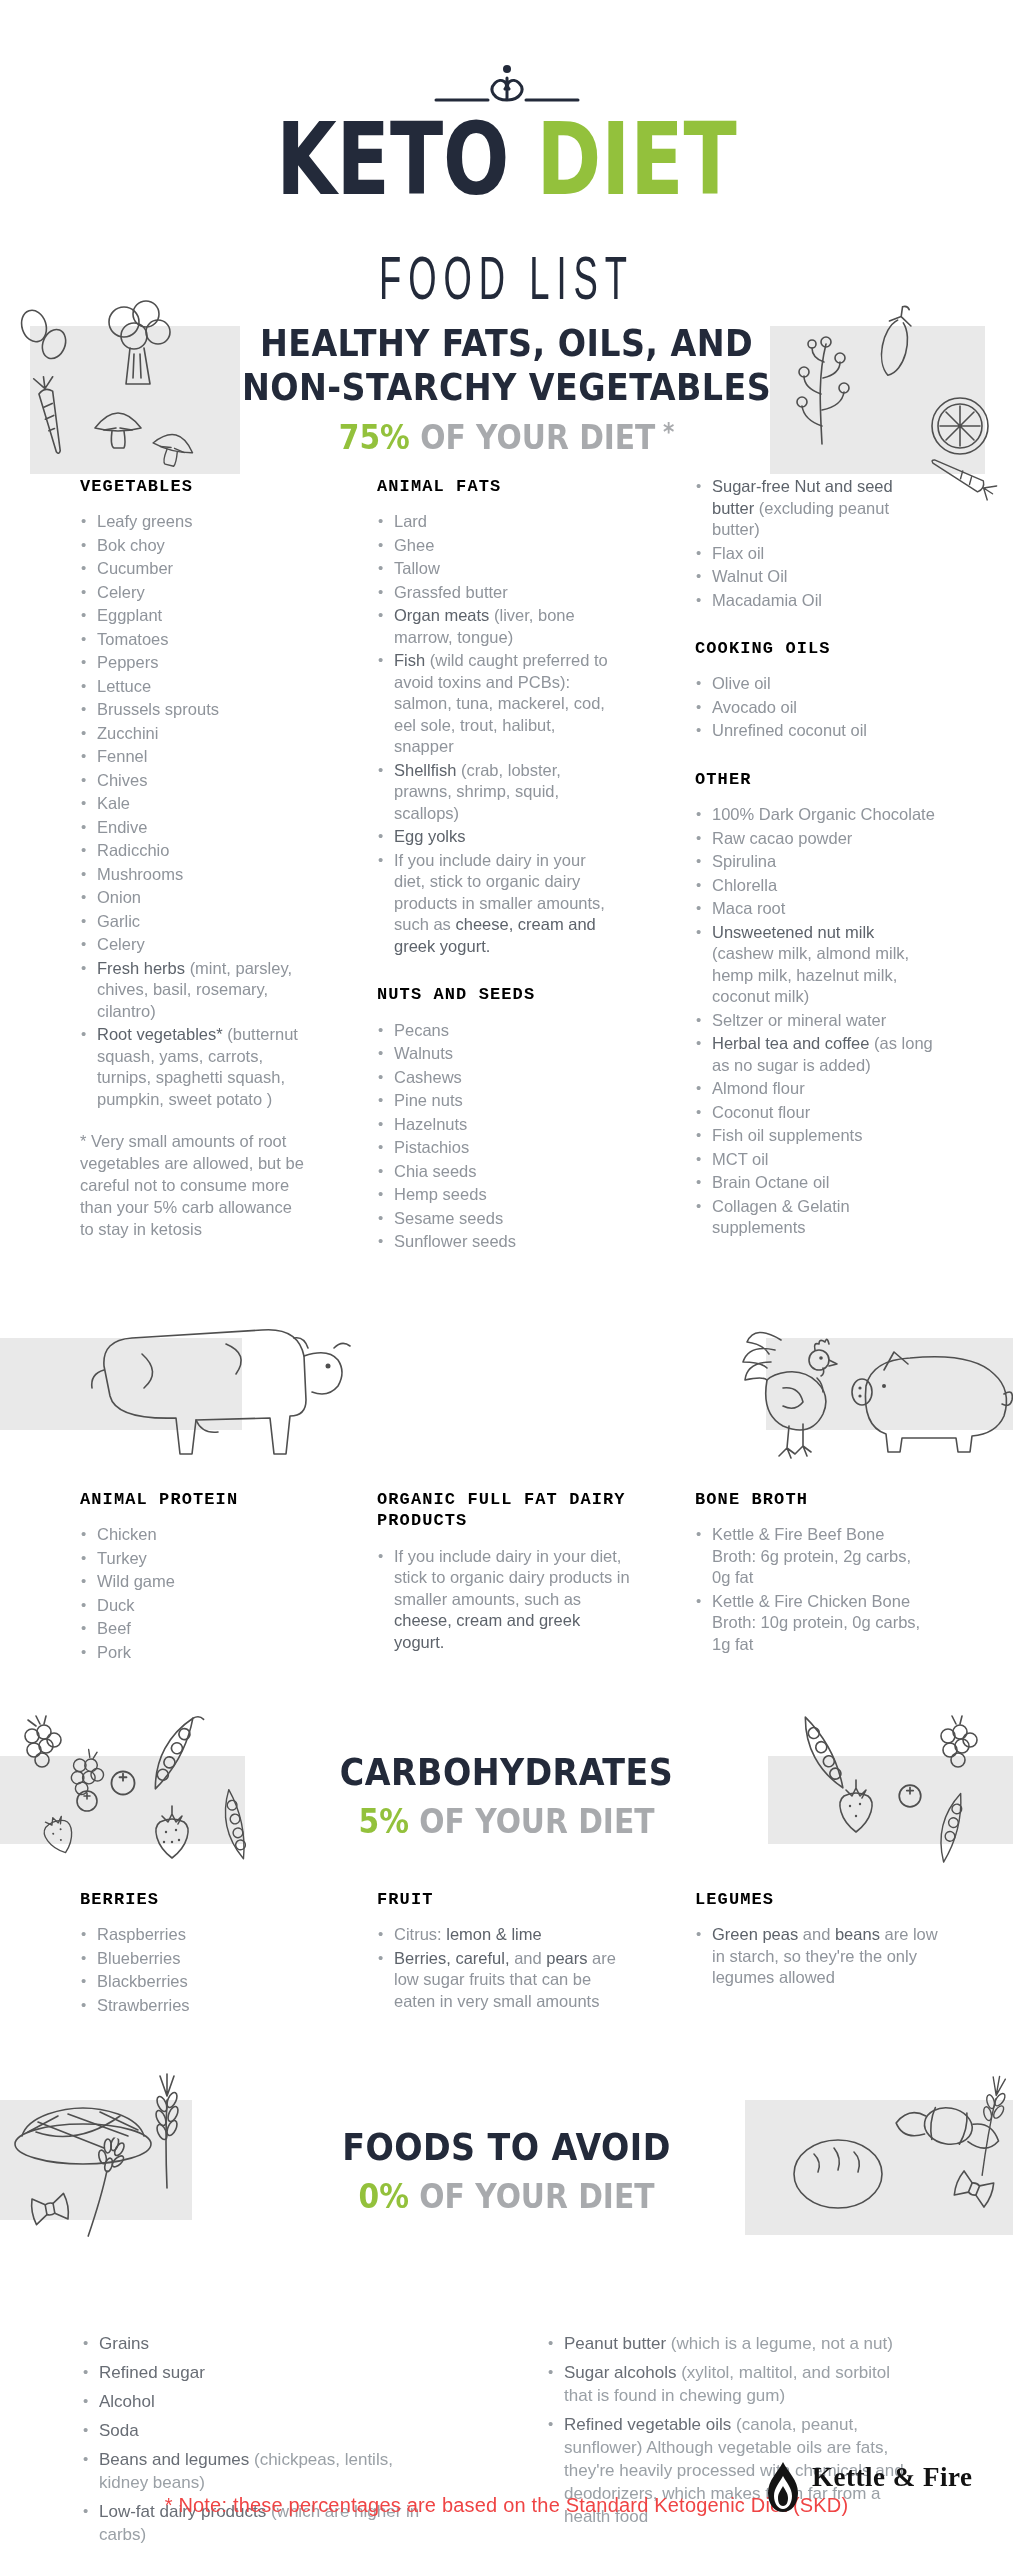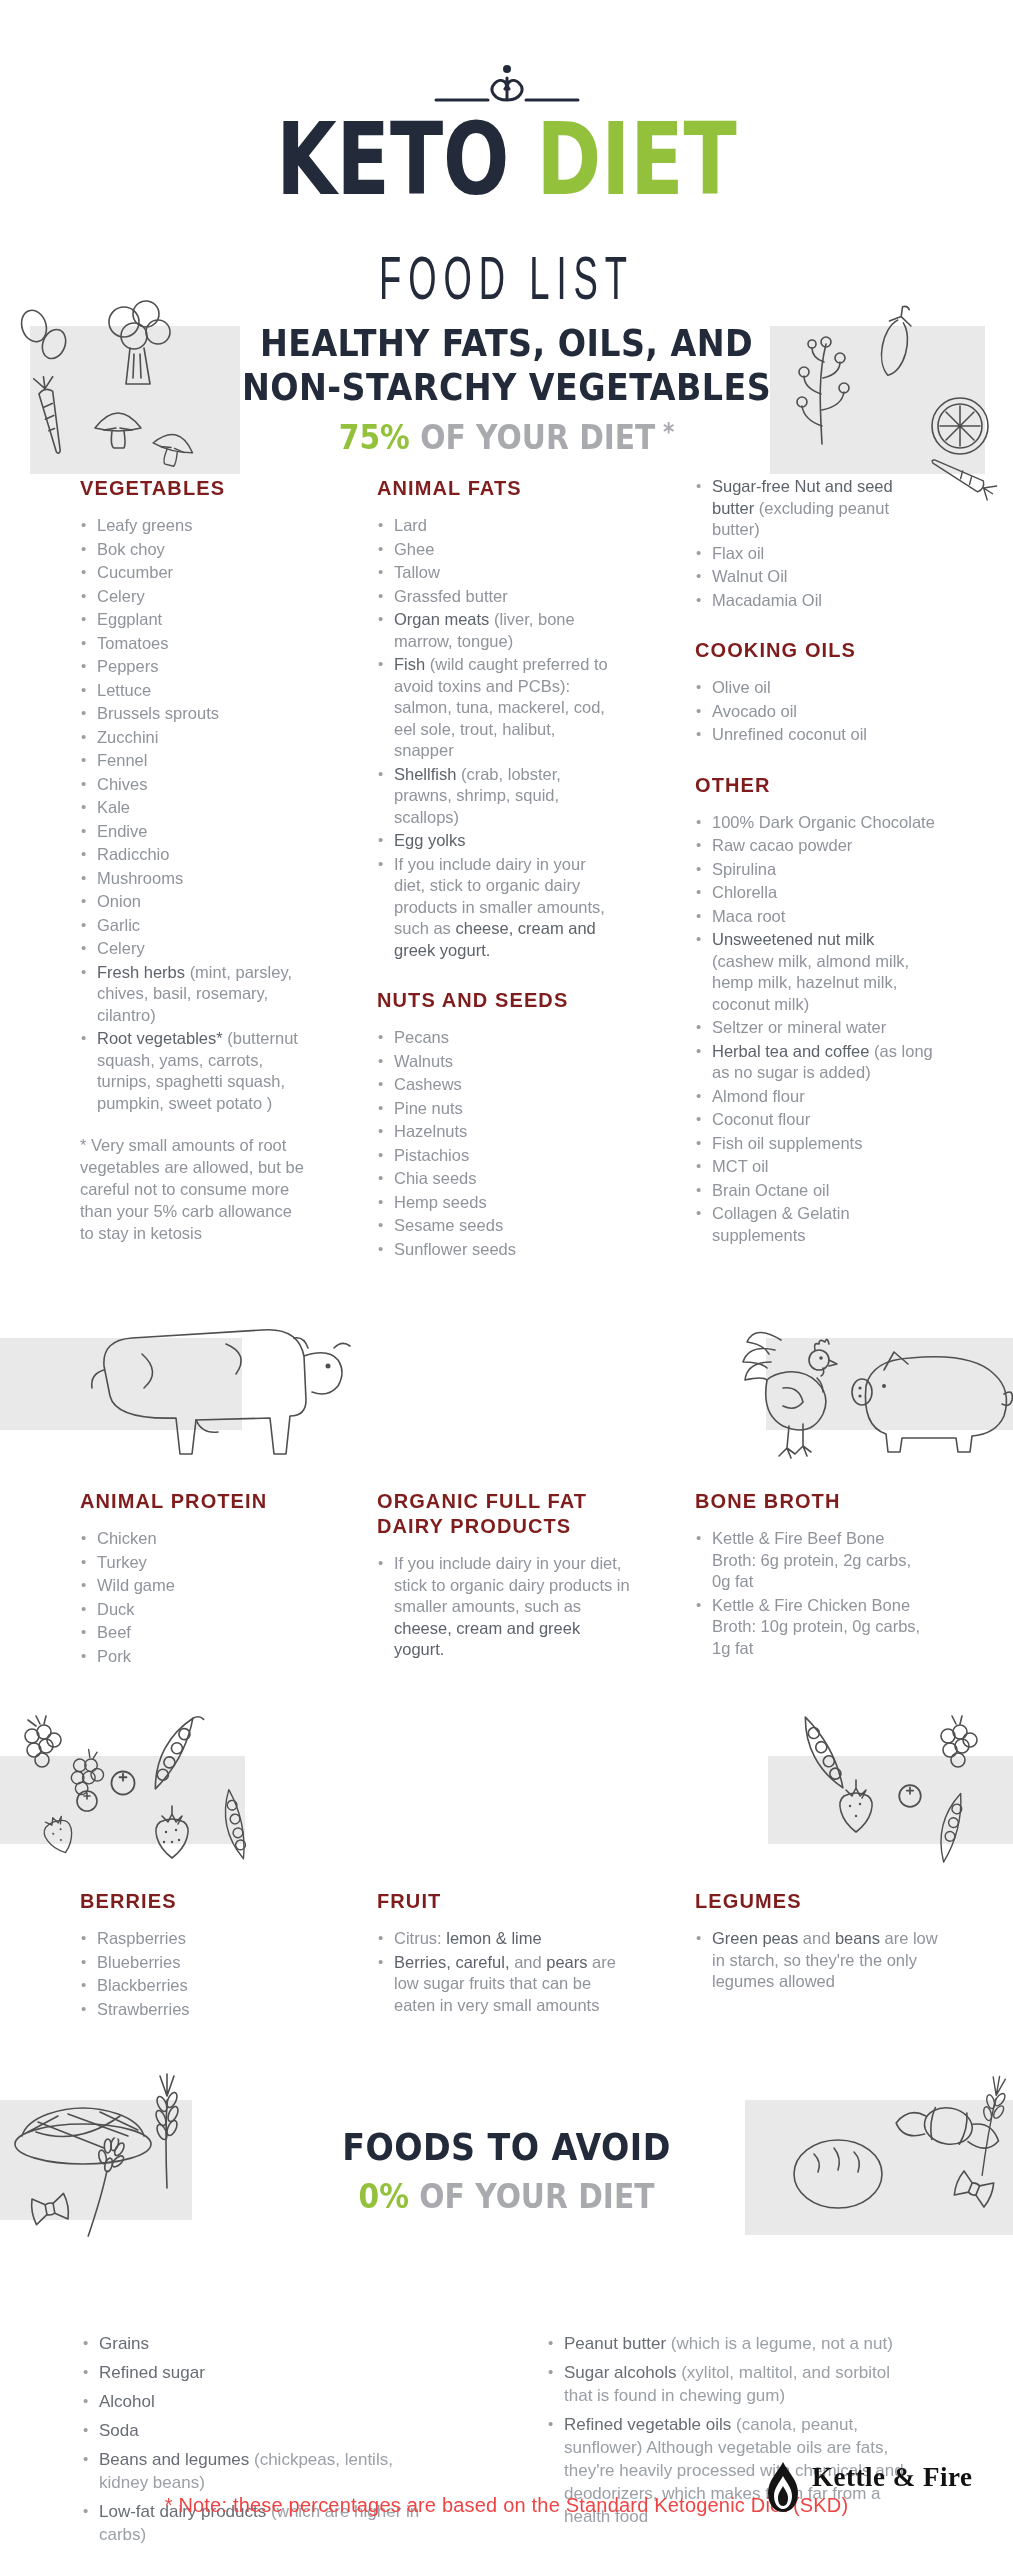--- a/index.html
+++ b/index.html
@@ -25,22 +25,22 @@
 .banner .line{font-family:"DejaVu Sans",sans-serif;font-weight:800;font-size:37px;
   color:#232a3a;line-height:1.2;letter-spacing:.5px;transform:scaleX(.9)}
 .banner .pct-row{margin-top:7px;font-family:"DejaVu Sans",sans-serif;font-weight:800;
   font-size:33px;line-height:1.2;transform:scaleX(.9)}
 .pct{color:#93c13c}
 .sfx{color:#a8aaad}
 .star{color:#a8aaad;font-size:24px;vertical-align:9px}
 
 
 .col{position:absolute}
-.group-heading{font-family:Liberation Sans, sans-serif;font-weight:800;font-size:20px;
-  letter-spacing:1.1px;color:#7f1d1d;margin:27px 0 14px;line-height:1.25}
+.group-heading{font-family:Liberation Mono, monospace;font-weight:800;font-size:17px;
+  letter-spacing:1.1px;color:#000000;margin:27px 0 14px;line-height:1.25}
 .col .group-heading:first-child{margin-top:0}
 ul.items{list-style:none}
 ul.items li{position:relative;padding-left:17px;font-size:16.5px;line-height:21.5px;
   color:#8f949b;margin-bottom:2px}
 ul.items .bullet{position:absolute;left:1px;top:-1px;color:#9aa0a5;font-size:15px}
 .seg{color:#8f949b}
 .seg.dark{color:#5d636b}
 .footnote{margin-top:20px;font-size:16.5px;line-height:22px;color:#8f949b}
 
 
@@ -363,20 +363,24 @@
     <circle cx="13" cy="13" r="10"></circle>
       <path d="M10,8 L16,8 M13,5 L13,11"></path>
   </svg>
   <svg class="sketch" style="left:938px;top:1780px;transform:rotate(14deg)" width="30" height="84" viewBox="0 0 34 92">
     <path d="M16,6 C2,32 2,60 16,86 C24,60 24,32 16,6 Z"></path>
     <circle cx="16" cy="24" r="5.5"></circle>
       <circle cx="16" cy="40" r="5.5"></circle>
       <circle cx="16" cy="56" r="5.5"></circle>
   </svg>
 
+  <div class="banner" style="top:1745px">
+    <div class="line">CARBOHYDRATES</div>
+    <div class="pct-row"><span class="pct">5%</span><span class="sfx"> OF YOUR DIET</span></div>
+  </div>
 
   <div class="col" style="top:1883px;left:80px;width:230px">
       <div class="group-heading">BERRIES</div>
       <ul class="items">
         <li><span class="bullet">•</span><span class="seg">Raspberries</span></li>
         <li><span class="bullet">•</span><span class="seg">Blueberries</span></li>
         <li><span class="bullet">•</span><span class="seg">Blackberries</span></li>
         <li><span class="bullet">•</span><span class="seg">Strawberries</span></li>
       </ul>
     </div>

